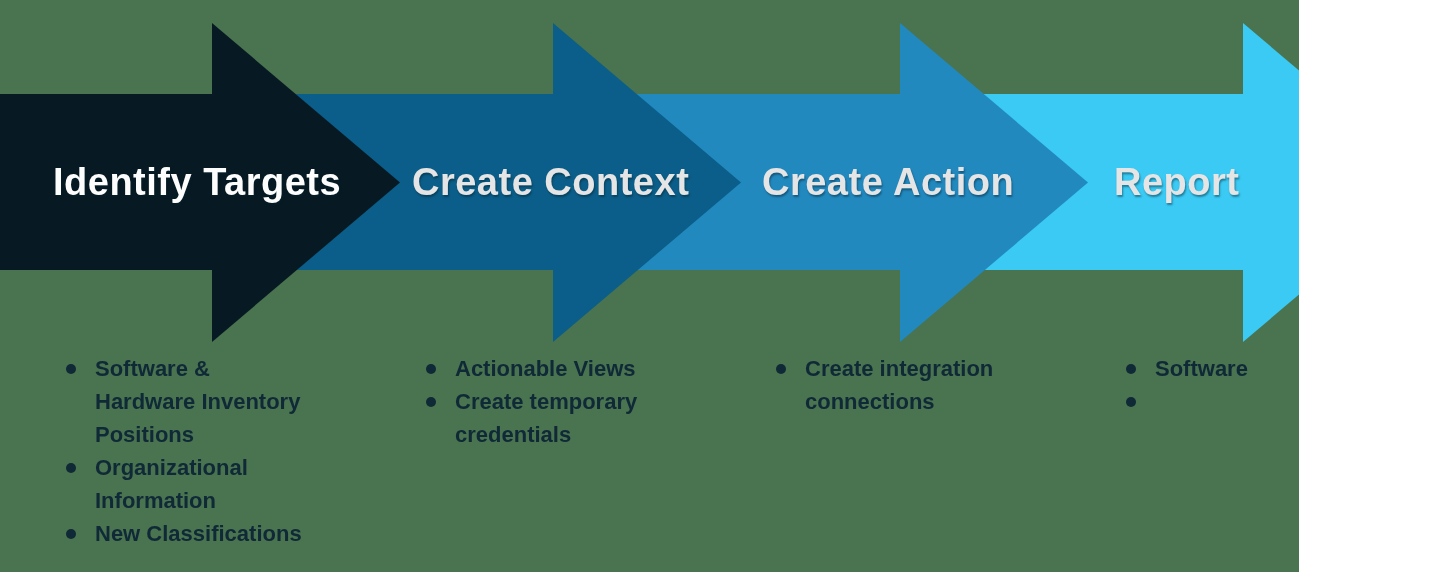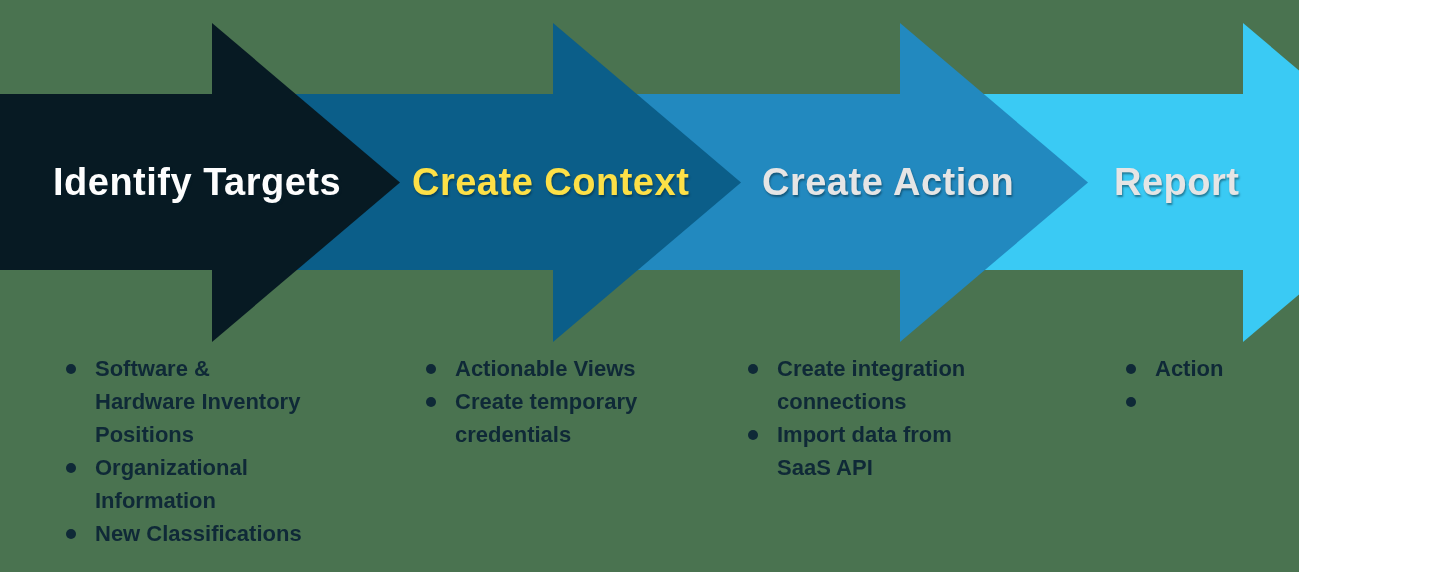--- a/index.html
+++ b/index.html
@@ -55,21 +55,21 @@
   .title-3 { left: 1114px; }
 
   
   .bullet-col {
     position: absolute;
     top: 352px;
     width: 340px;
   }
   .col-0 { left: 66px; }
   .col-1 { left: 426px; }
-  .col-2 { left: 748px; }
+  .col-2 { left: 776px; }
   .col-3 { left: 1126px; }
 
   .bullet-list { margin: 0; padding: 0; list-style: none; }
   .bullet-item { display: flex; align-items: flex-start; }
   .bullet-dot {
     flex: 0 0 auto;
     width: 10px;
     height: 10px;
     border-radius: 50%;
     background: currentColor;
@@ -92,21 +92,21 @@
   <div class="band-seg seg-2" style="background-color: rgb(34, 137, 191);"></div>
   <div class="band-seg seg-3" style="background-color: rgb(58, 202, 244);"></div>
   <div class="band-seg seg-tail" style="background-color: rgb(246, 248, 248);"></div>
 
   <div class="head head-0" style="background-color: rgb(7, 26, 35);"></div>
   <div class="head head-1" style="background-color: rgb(11, 94, 137);"></div>
   <div class="head head-2" style="background-color: rgb(34, 137, 191);"></div>
   <div class="head head-3" style="background-color: rgb(58, 202, 244);"></div>
 
   <div class="stage-title title-0" style="color: rgb(253, 253, 253);">Identify Targets</div>
-  <div class="stage-title title-1" style="color: #fde047;">Create Context</div>
+  <div class="stage-title title-1" style="color: #e5e5e5;">Create Context</div>
   <div class="stage-title title-2" style="color: #e5e5e5;">Create Action</div>
   <div class="stage-title title-3" style="color: #e5e5e5;">Report</div>
 
   <div class="bullet-col col-0" style="color: rgb(15, 41, 55);">
     <ul class="bullet-list">
       <li class="bullet-item">
         <span class="bullet-dot"></span>
         <span class="bullet-text">Software &amp;
 Hardware Inventory
 Positions</span>
@@ -137,33 +137,28 @@
     </ul>
   </div>
 
   <div class="bullet-col col-2" style="color: rgb(15, 41, 55);">
     <ul class="bullet-list">
       <li class="bullet-item">
         <span class="bullet-dot"></span>
         <span class="bullet-text">Create integration
 connections</span>
       </li>
-      <li class="bullet-item">
-        <span class="bullet-dot"></span>
-        <span class="bullet-text">Import data from
-SaaS API</span>
-      </li>
     </ul>
   </div>
 
   <div class="bullet-col col-3" style="color: rgb(15, 41, 55);">
     <ul class="bullet-list">
       <li class="bullet-item">
         <span class="bullet-dot"></span>
-        <span class="bullet-text">Action</span>
+        <span class="bullet-text">Software</span>
       </li>
       <li class="bullet-item">
         <span class="bullet-dot"></span>
       </li>
     </ul>
   </div>
 
 </div>
 
 </body></html>

